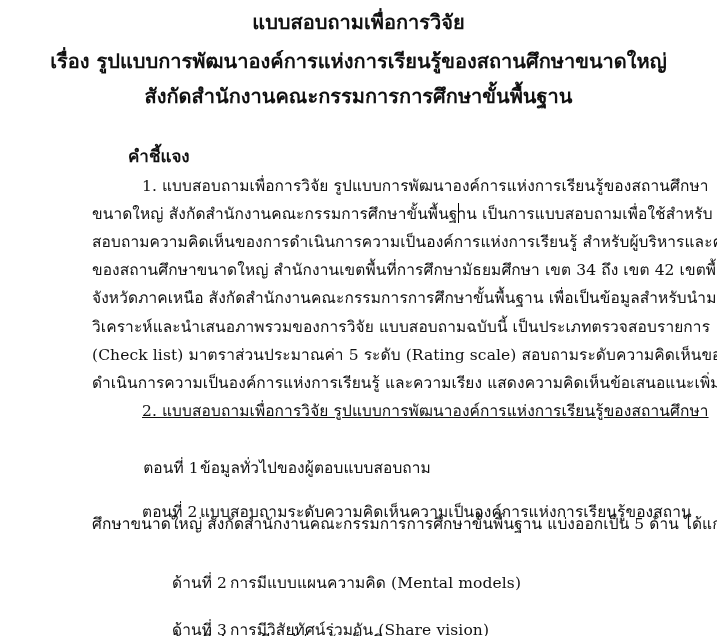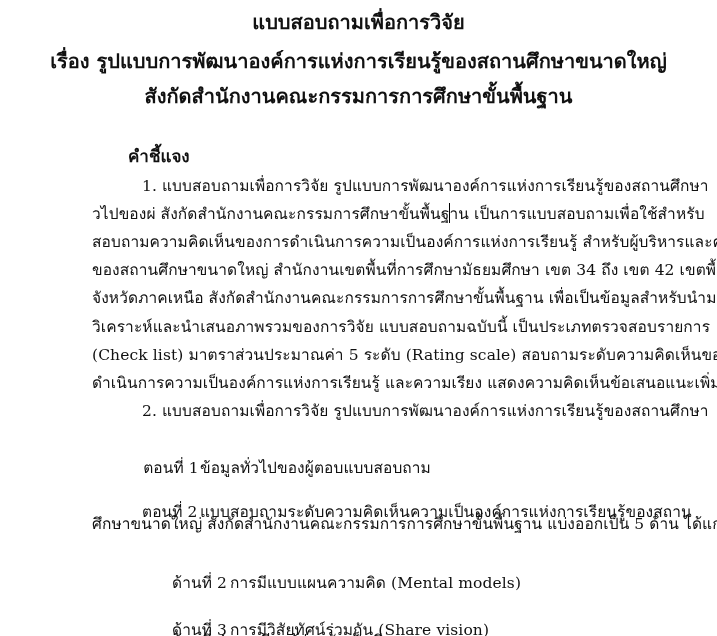--- a/index.html
+++ b/index.html
@@ -72,30 +72,30 @@
 <div class="page">
 
   <div class="title t1">แบบสอบถามเพื่อการวิจัย</div>
   <div class="title t2">เรื่อง รูปแบบการพัฒนาองค์การแห่งการเรียนรู้ของสถานศึกษาขนาดใหญ่</div>
   <div class="title t3">สังกัดสำนักงานคณะกรรมการการศึกษาขั้นพื้นฐาน</div>
 
   <div class="heading">คำชี้แจง</div>
 
   <div class="line" style="left:142px; top:175px;">1. แบบสอบถามเพื่อการวิจัย รูปแบบการพัฒนาองค์การแห่งการเรียนรู้ของสถานศึกษา</div>
   <div class="line" style="left:92px; top:203px;">
-    <span>วไปของผ่ สังกัดสำนักงานคณะกรรมการศึกษาขั้นพื้นฐ</span><span class="cursor"></span><span>าน เป็นการแบบสอบถามเพื่อใช้สำหรับ</span>
+    <span>ขนาดใหญ่ สังกัดสำนักงานคณะกรรมการศึกษาขั้นพื้นฐ</span><span class="cursor"></span><span>าน เป็นการแบบสอบถามเพื่อใช้สำหรับ</span>
   </div>
   <div class="line" style="left:92px; top:231px;">สอบถามความคิดเห็นของการดำเนินการความเป็นองค์การแห่งการเรียนรู้ สำหรับผู้บริหารและครู</div>
   <div class="line" style="left:92px; top:259px;">ของสถานศึกษาขนาดใหญ่ สำนักงานเขตพื้นที่การศึกษามัธยมศึกษา เขต 34 ถึง เขต 42 เขตพื้นที่</div>
   <div class="line" style="left:92px; top:287px;">จังหวัดภาคเหนือ สังกัดสำนักงานคณะกรรมการการศึกษาขั้นพื้นฐาน เพื่อเป็นข้อมูลสำหรับนำมา</div>
   <div class="line" style="left:92px; top:316px;">วิเคราะห์และนำเสนอภาพรวมของการวิจัย แบบสอบถามฉบับนี้ เป็นประเภทตรวจสอบรายการ</div>
   <div class="line" style="left:92px; top:344px;">(Check list) มาตราส่วนประมาณค่า 5 ระดับ (Rating scale) สอบถามระดับความคิดเห็นของการ</div>
   <div class="line" style="left:92px; top:372px;">ดำเนินการความเป็นองค์การแห่งการเรียนรู้ และความเรียง แสดงความคิดเห็นข้อเสนอแนะเพิ่มเติม</div>
 
-  <div class="line" style="left:142px; top:400px;">2. แบบสอบถามเพื่อการวิจัย รูปแบบการพัฒนาองค์การแห่งการเรียนรู้ของสถานศึกษา</div>
+  <div class="line" style="left:142px; top:400px;text-decoration:underline;">2. แบบสอบถามเพื่อการวิจัย รูปแบบการพัฒนาองค์การแห่งการเรียนรู้ของสถานศึกษา</div>
 
   <div class="line" style="left:142px; top:457px;text-align:center;">
     <span class="list-num">ตอนที่ 1</span><span>ข้อมูลทั่วไปของผู้ตอบแบบสอบถาม</span>
   </div>
   <div class="line" style="left:142px; top:485px;margin-top:16px;">
     <span class="list-num">ตอนที่ 2</span><span>แบบสอบถามระดับความคิดเห็นความเป็นองค์การแห่งการเรียนรู้ของสถาน</span>
   </div>
   <div class="line" style="left:92px; top:513px;">ศึกษาขนาดใหญ่ สังกัดสำนักงานคณะกรรมการการศึกษาขั้นพื้นฐาน แบ่งออกเป็น 5 ด้าน ได้แก่</div>
 
   <div class="line" style="left:172px; top:572px;">

